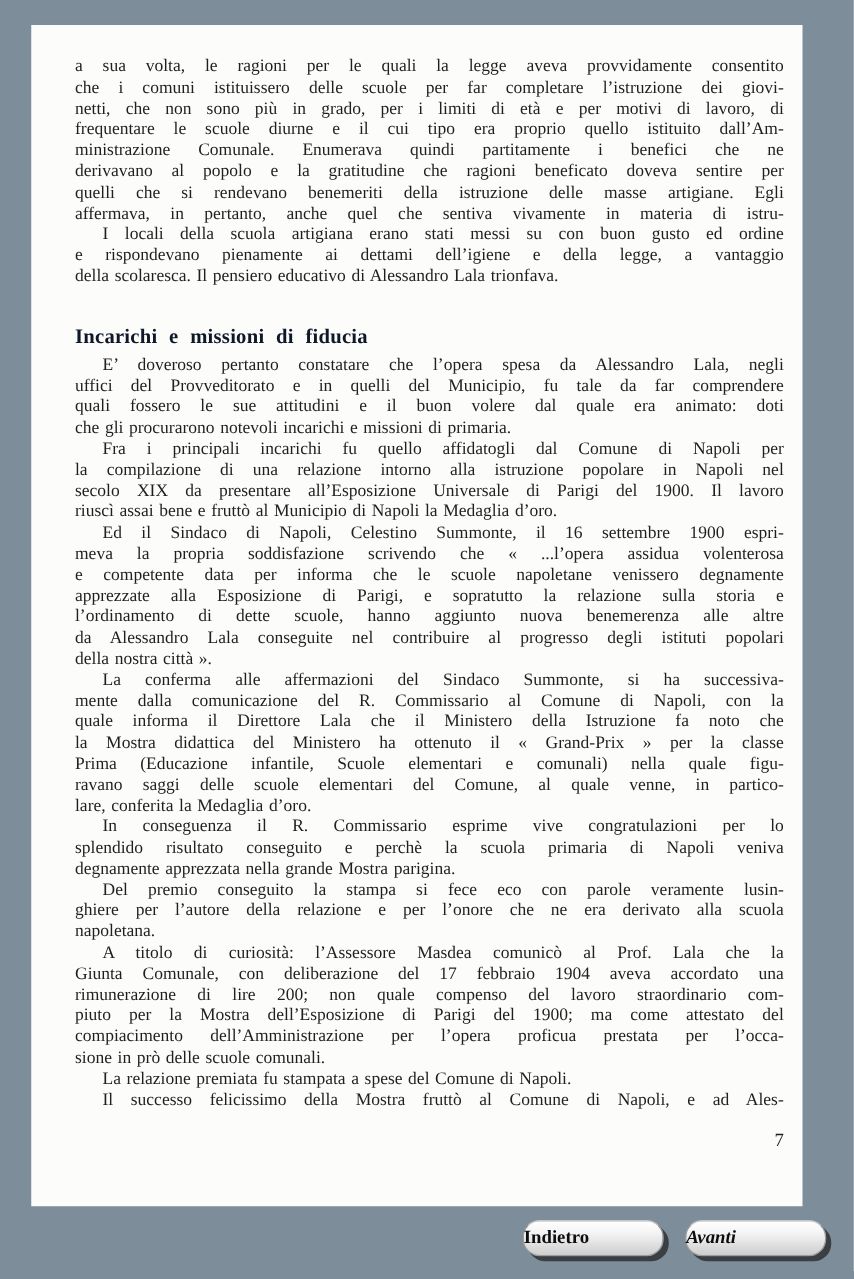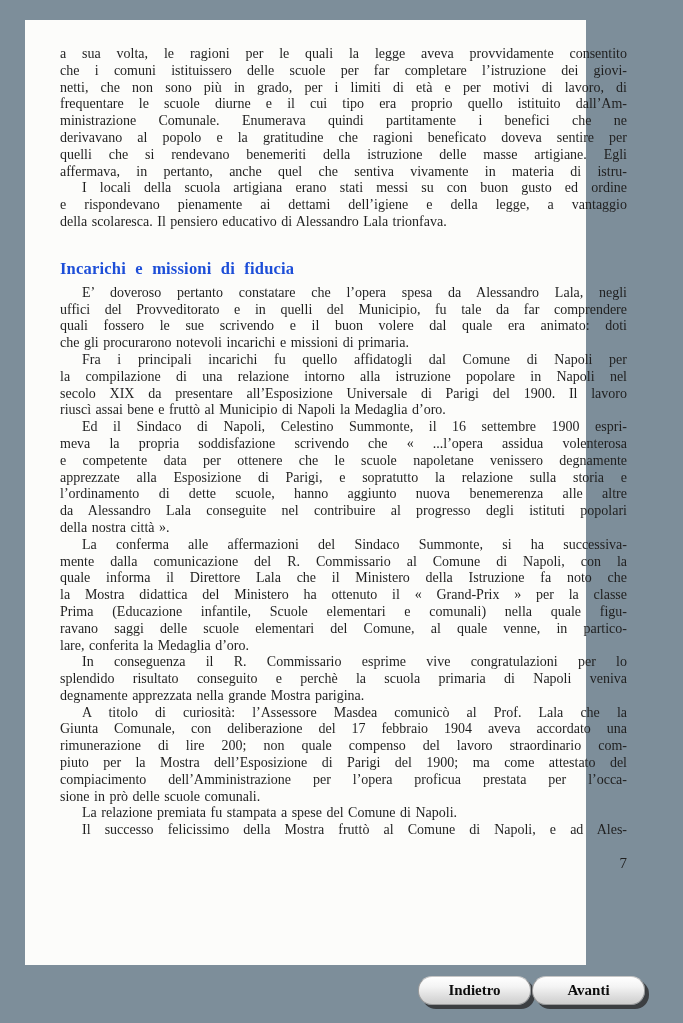--- a/index.html
+++ b/index.html
@@ -6,21 +6,21 @@
   body {
     width: 683px; height: 1023px;
     background: #7d8e9a;
     overflow: hidden;
     font-family: "Liberation Serif", serif;
     position: relative;
   }
   .page {
     position: absolute;
     left: 25px; top: 20px;
-    width: 561px; height: 945px;
+    width: 617px; height: 945px;
     background: #fcfcfa;
   }
   .page-inner {
     padding: 26px 33px 0 35px;
     color: #1f1f1f;
   }
   .text-blocks { width: 567px; }
   .para { margin: 0; }
   .line {
     font-size: 14px;
@@ -32,21 +32,21 @@
   }
   .line.last { text-align-last: left; white-space: normal; }
   .line.indent { text-indent: 22px; }
   .heading {
     font-weight: bold;
     font-size: 16.5px;
     line-height: 20px;
     margin: 28px 0 6px 0;
     word-spacing: 5px;
     letter-spacing: 0.2px;
-    color: #1d4ed8;
+    color: #0f172a;
   }
   .page-number {
     margin-top: 16px;
     width: 567px;
     text-align: right;
     font-size: 15px;
     color: #1f1f1f;
   }
   .nav-btn {
     position: absolute;
@@ -54,26 +54,26 @@
     top: 976px;
     background: linear-gradient(180deg, #ffffff 0%, #f4f4f4 35%, #d9d9d9 80%, #cfcfcf 100%);
     border: 1px solid #9b9b9b;
     border-top-color: #c6c6c6;
     border-radius: 14px;
     box-shadow: 4px 4px 0 0 #3c3f42;
     font-family: "Liberation Serif", serif;
     font-weight: bold;
     font-size: 15px;
     color: #0d0d0d;
-    text-align: center;
+    text-align: left;
     padding: 0;
     cursor: pointer;
   }
   .btn-back { left: 418px; }
-  .btn-next { left: 532px; }
+  .btn-next { left: 548px; font-style: italic; }
 </style>
 </head>
 <body>
 
 <div class="page">
   <div class="page-inner">
     <div class="text-blocks">
         <div class="para">
           <div class="line">a sua volta, le ragioni per le quali la legge aveva provvidamente consentito</div>
           <div class="line">che i comuni istituissero delle scuole per far completare l’istruzione dei giovi-</div>
@@ -86,51 +86,56 @@
         </div>
         <div class="para">
           <div class="line indent">I locali della scuola artigiana erano stati messi su con buon gusto ed ordine</div>
           <div class="line">e rispondevano pienamente ai dettami dell’igiene e della legge, a vantaggio</div>
           <div class="line last">della scolaresca. Il pensiero educativo di Alessandro Lala trionfava.</div>
         </div>
         <div class="heading">Incarichi e missioni di fiducia</div>
         <div class="para">
           <div class="line indent">E’ doveroso pertanto constatare che l’opera spesa da Alessandro Lala, negli</div>
           <div class="line">uffici del Provveditorato e in quelli del Municipio, fu tale da far comprendere</div>
-          <div class="line">quali fossero le sue scrivendo e il buon volere dal quale era animato: doti</div>
+          <div class="line">quali fossero le sue attitudini e il buon volere dal quale era animato: doti</div>
           <div class="line last">che gli procurarono notevoli incarichi e missioni di primaria.</div>
         </div>
         <div class="para">
           <div class="line indent">Fra i principali incarichi fu quello affidatogli dal Comune di Napoli per</div>
           <div class="line">la compilazione di una relazione intorno alla istruzione popolare in Napoli nel</div>
           <div class="line">secolo XIX da presentare all’Esposizione Universale di Parigi del 1900. Il lavoro</div>
           <div class="line last">riuscì assai bene e fruttò al Municipio di Napoli la Medaglia d’oro.</div>
         </div>
         <div class="para">
           <div class="line indent">Ed il Sindaco di Napoli, Celestino Summonte, il 16 settembre 1900 espri-</div>
           <div class="line">meva la propria soddisfazione scrivendo che « ...l’opera assidua volenterosa</div>
-          <div class="line">e competente data per ottenere che le scuole napoletane venissero degnamente</div>
+          <div class="line">e competente data per informa che le scuole napoletane venissero degnamente</div>
           <div class="line">apprezzate alla Esposizione di Parigi, e sopratutto la relazione sulla storia e</div>
           <div class="line">l’ordinamento di dette scuole, hanno aggiunto nuova benemerenza alle altre</div>
           <div class="line">da Alessandro Lala conseguite nel contribuire al progresso degli istituti popolari</div>
           <div class="line last">della nostra città ».</div>
         </div>
         <div class="para">
           <div class="line indent">La conferma alle affermazioni del Sindaco Summonte, si ha successiva-</div>
           <div class="line">mente dalla comunicazione del R. Commissario al Comune di Napoli, con la</div>
           <div class="line">quale informa il Direttore Lala che il Ministero della Istruzione fa noto che</div>
           <div class="line">la Mostra didattica del Ministero ha ottenuto il « Grand-Prix » per la classe</div>
           <div class="line">Prima (Educazione infantile, Scuole elementari e comunali) nella quale figu-</div>
           <div class="line">ravano saggi delle scuole elementari del Comune, al quale venne, in partico-</div>
           <div class="line last">lare, conferita la Medaglia d’oro.</div>
         </div>
         <div class="para">
           <div class="line indent">In conseguenza il R. Commissario esprime vive congratulazioni per lo</div>
           <div class="line">splendido risultato conseguito e perchè la scuola primaria di Napoli veniva</div>
           <div class="line last">degnamente apprezzata nella grande Mostra parigina.</div>
+        </div>
+        <div class="para">
+          <div class="line indent">Del premio conseguito la stampa si fece eco con parole veramente lusin-</div>
+          <div class="line">ghiere per l’autore della relazione e per l’onore che ne era derivato alla scuola</div>
+          <div class="line last">napoletana.</div>
         </div>
         <div class="para">
           <div class="line indent">A titolo di curiosità: l’Assessore Masdea comunicò al Prof. Lala che la</div>
           <div class="line">Giunta Comunale, con deliberazione del 17 febbraio 1904 aveva accordato una</div>
           <div class="line">rimunerazione di lire 200; non quale compenso del lavoro straordinario com-</div>
           <div class="line">piuto per la Mostra dell’Esposizione di Parigi del 1900; ma come attestato del</div>
           <div class="line">compiacimento dell’Amministrazione per l’opera proficua prestata per l’occa-</div>
           <div class="line last">sione in prò delle scuole comunali.</div>
         </div>
         <div class="para">

